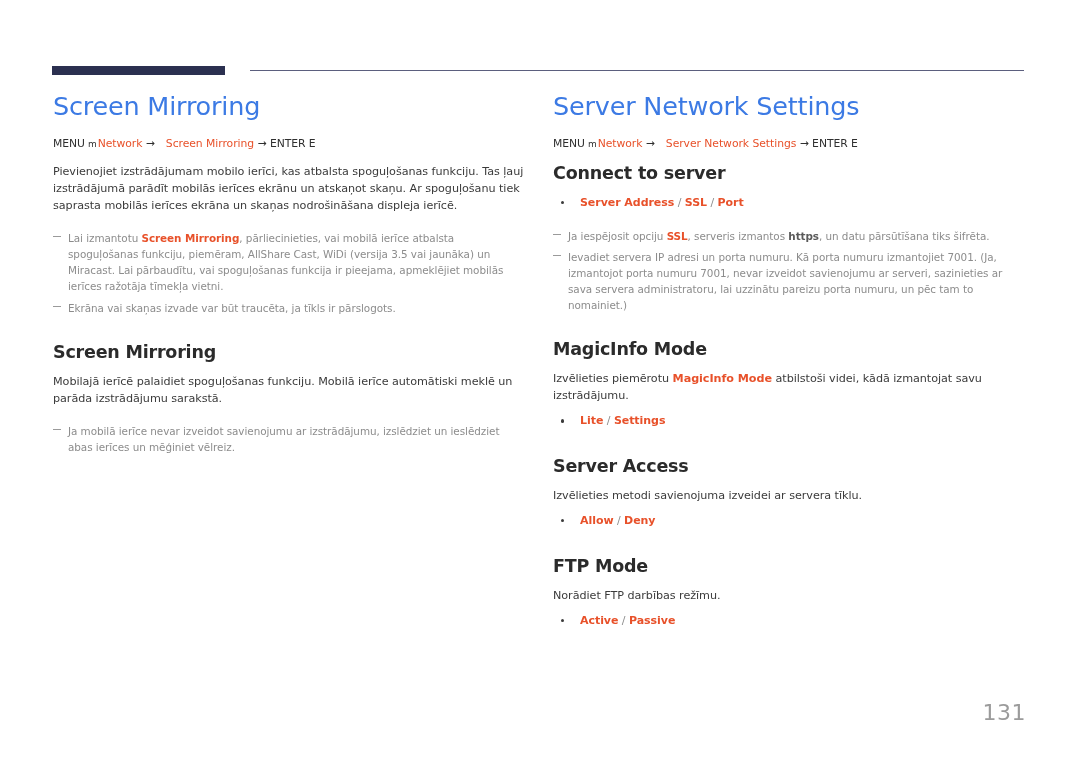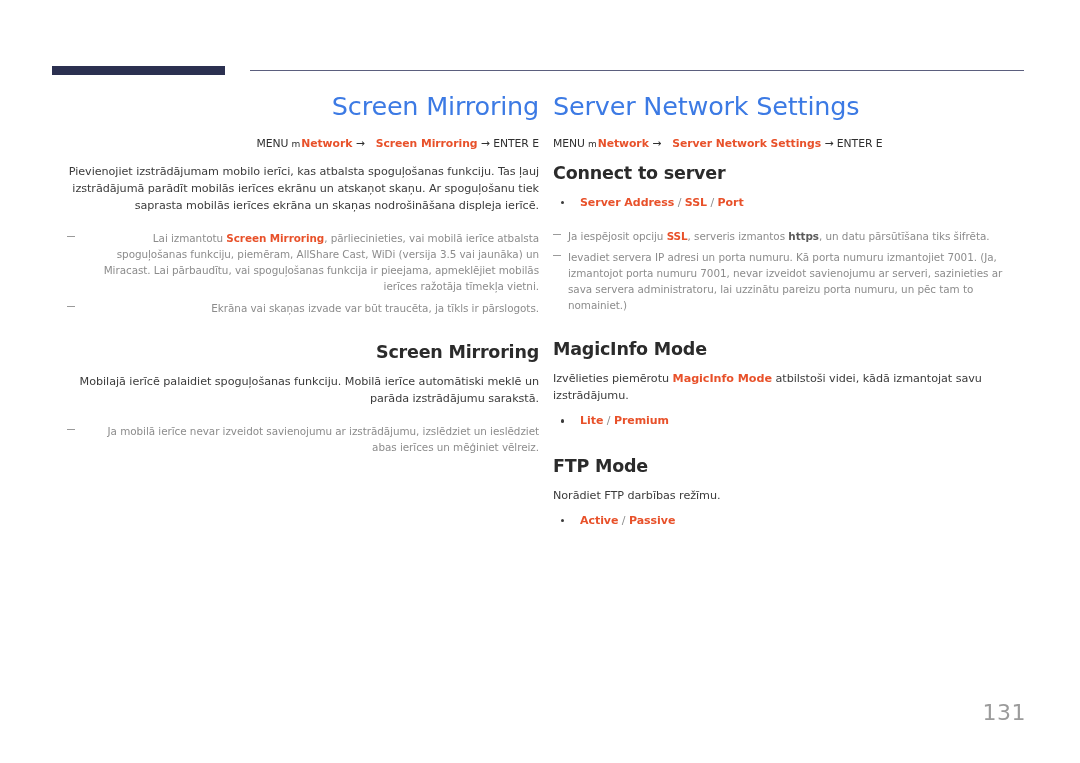--- a/index.html
+++ b/index.html
@@ -47,21 +47,21 @@
     left: 0;
     top: 0;
     width: 1080px;
     height: 763px;
   }
   .col {
     position: absolute;
     top: 92px;
     width: 472px;
   }
-  .col-left  { left: 67px; text-align: right; }
+  .col-left  { left: 53px; }
   .col-right { left: 553px; }
 
   
   h1.chapter {
     font-size: 25.5px;
     font-weight: normal;
     color: #3c7ae4;
     margin: 0 0 17px 0;
     letter-spacing: -0.2px;
     line-height: 1.1;
@@ -77,21 +77,21 @@
   .section-block.first { margin-top: 0; }
 
   .menu-path {
     font-size: 10.8px;
     color: #2f2f2f;
     margin: 0 0 13px 0;
     letter-spacing: -0.05px;
     white-space: nowrap;
   }
   .menu-path .bold   { font-weight: normal; }
-  .menu-path .accent { color: #e8512a; font-weight: bold; }
+  .menu-path .accent { color: #e8512a; font-weight: normal; }
   .menu-path .glyph  {
     font-size: 9px;
     letter-spacing: -1px;
     margin: 0 2px 0 3px;
     color: #2f2f2f;
   }
   .menu-path .gap { display: inline-block; width: 11px; }
 
   p.body {
     font-size: 11.2px;
@@ -240,25 +240,34 @@
       </ul>
     </div>
 
     <div class="section-block">
       <h2 class="section">MagicInfo Mode</h2>
       <p class="body">
         <span>Izvēlieties piemērotu </span><span class="accent">MagicInfo Mode</span><span> atbilstoši videi, kādā izmantojat savu izstrādājumu.</span>
       </p>
       <ul class="options">
         <li>
-          <span class="accent">Lite</span><span class="sep"> / </span><span class="accent">Premium</span>
-        </li>
-      </ul>
-    </div>
-
+          <span class="accent">Lite</span><span class="sep"> / </span><span class="accent">Settings</span>
+        </li>
+      </ul>
+    </div>
+
+    <div class="section-block">
+      <h2 class="section">Server Access</h2>
+      <p class="body">Izvēlieties metodi savienojuma izveidei ar servera tīklu.</p>
+      <ul class="options">
+        <li>
+          <span class="accent">Allow</span><span class="sep"> / </span><span class="accent">Deny</span>
+        </li>
+      </ul>
+    </div>
 
     <div class="section-block">
       <h2 class="section">FTP Mode</h2>
       <p class="body">Norādiet FTP darbības režīmu.</p>
       <ul class="options">
         <li>
           <span class="accent">Active</span><span class="sep"> / </span><span class="accent">Passive</span>
         </li>
       </ul>
     </div>

